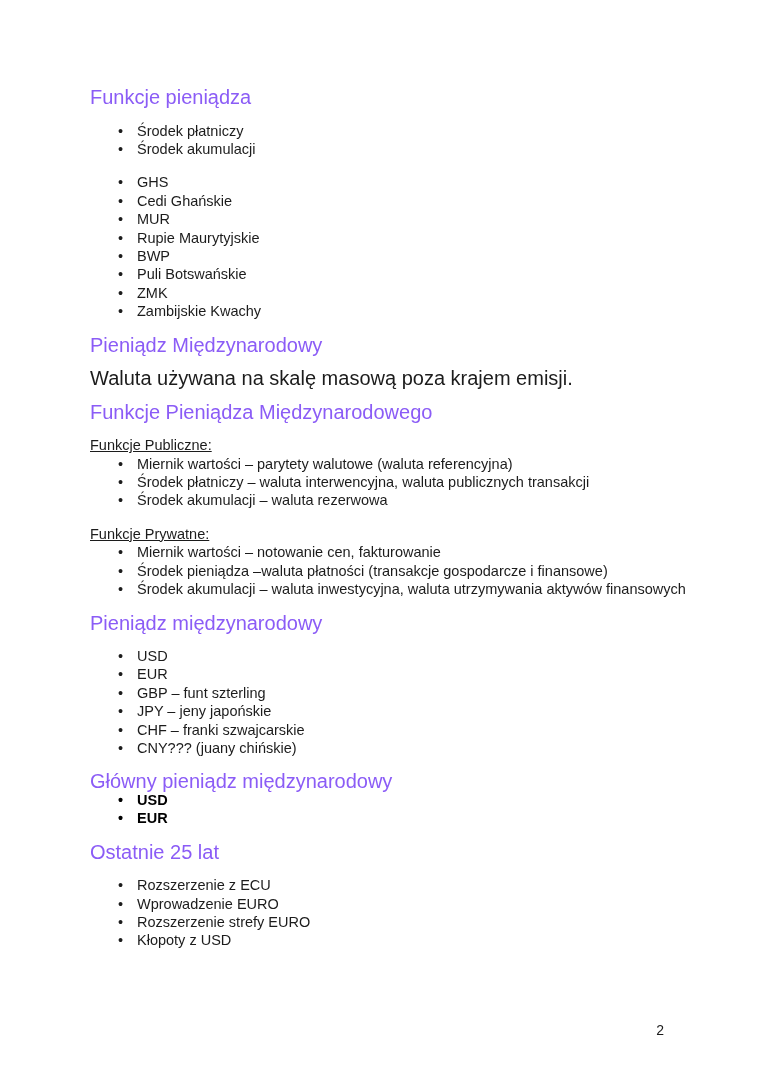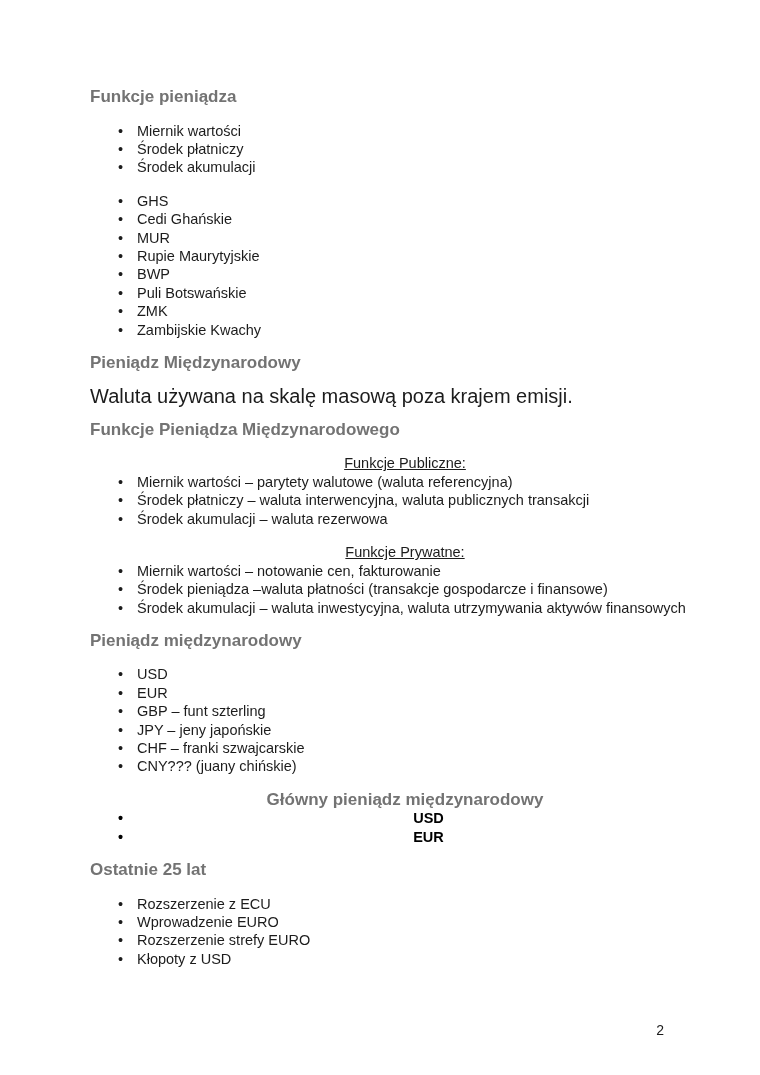--- a/index.html
+++ b/index.html
@@ -19,23 +19,23 @@
     position: absolute;
     top: 0;
     left: 0;
     width: 760px;
     height: 1075px;
     background: #ffffff;
     box-sizing: border-box;
     padding: 88px 40px 0 90px;
   }
   .h {
-    font-size: 17px;
-    font-weight: bold;
-    color: #737373;
+    font-size: 20px;
+    font-weight: normal;
+    color: #8b5cf6;
     line-height: 18.5px;
     margin: 0 0 15px 0;
   }
   .uh {
     font-size: 14.5px;
     font-weight: normal;
     text-decoration: underline;
     line-height: 18.5px;
     margin: 0;
   }
@@ -61,40 +61,38 @@
     left: 28px;
     top: 0;
     font-size: 14.5px;
   }
   ul.bold-list li {
     font-weight: bold;
     color: #000000;
   }
   .mb0 {
     margin-bottom: 0;
-    text-align: center;
   }
   .page-number {
     position: absolute;
     right: 96px;
     top: 1021px;
     font-size: 14px;
     line-height: 18px;
     color: #1c1c1c;
   }
 </style>
 </head>
 <body>
 
 <div class="page">
 
   <div class="h">Funkcje pieniądza</div>
 
   <ul class="list">
-    <li>Miernik wartości</li>
     <li>Środek płatniczy</li>
     <li>Środek akumulacji</li>
   </ul>
 
 
   <ul class="list">
     <li>GHS</li>
     <li>Cedi Ghańskie</li>
     <li>MUR</li>
     <li>Rupie Maurytyjskie</li>

